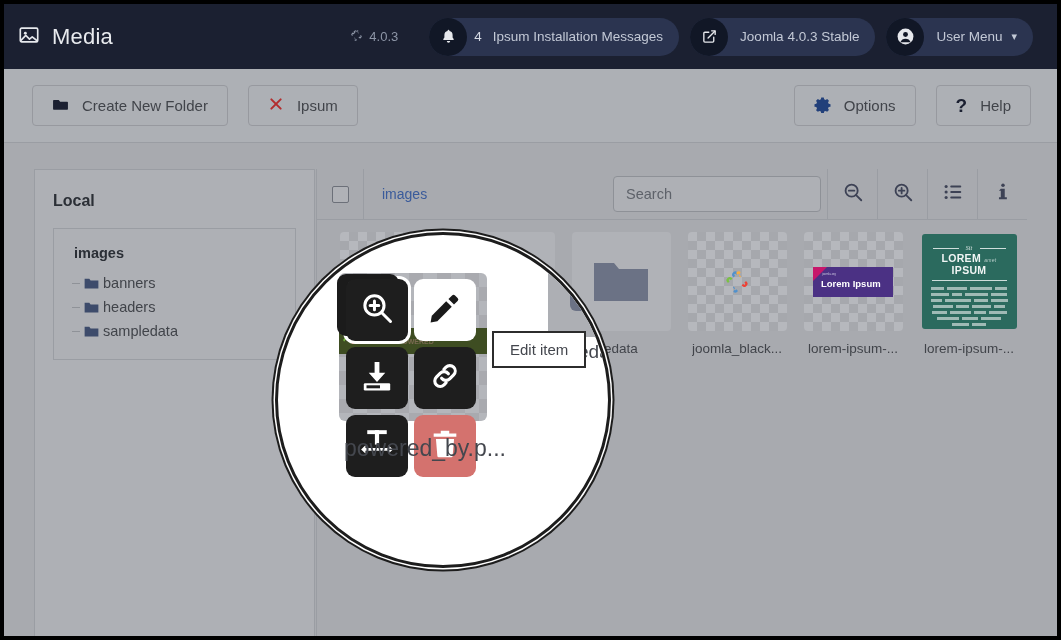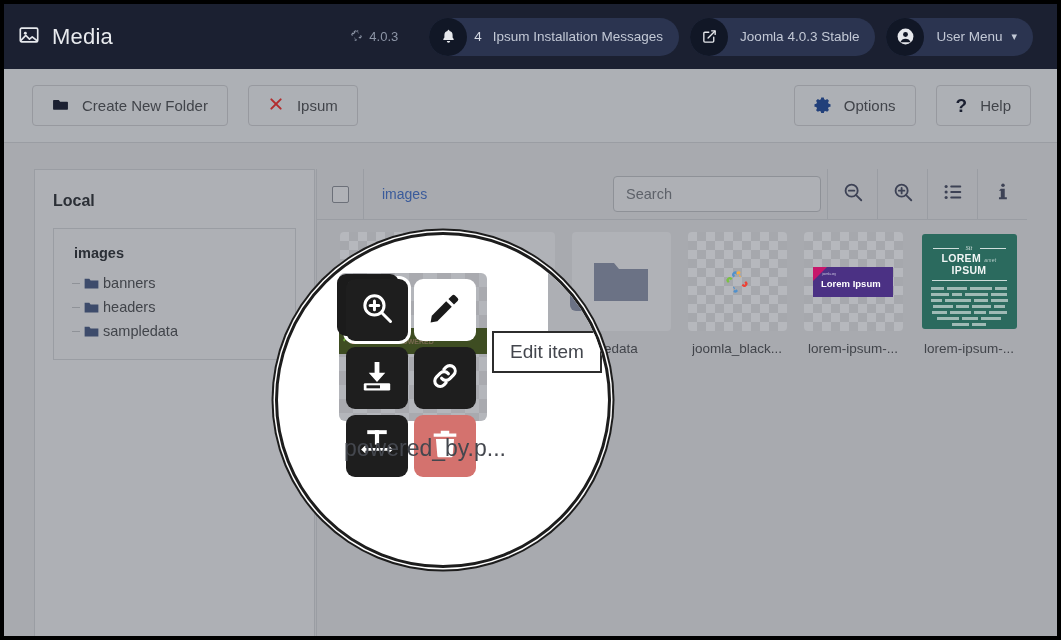--- a/index.html
+++ b/index.html
@@ -477,21 +477,21 @@
     color: #44474e;
     white-space: nowrap;
   }
   #tooltip {
     position: absolute;
     left: 214px;
     top: 96px;
     background: #ffffff;
     border: 2px solid #2c2c2c;
     color: #43464d;
-    font-size: 19px;
+    font-size: 15px;
     padding: 8px 16px;
     white-space: nowrap;
     z-index: 5;
   }
   
   #lens-folder {
     position: absolute;
     left: 292px;
     top: 28px;
     width: 60px;

